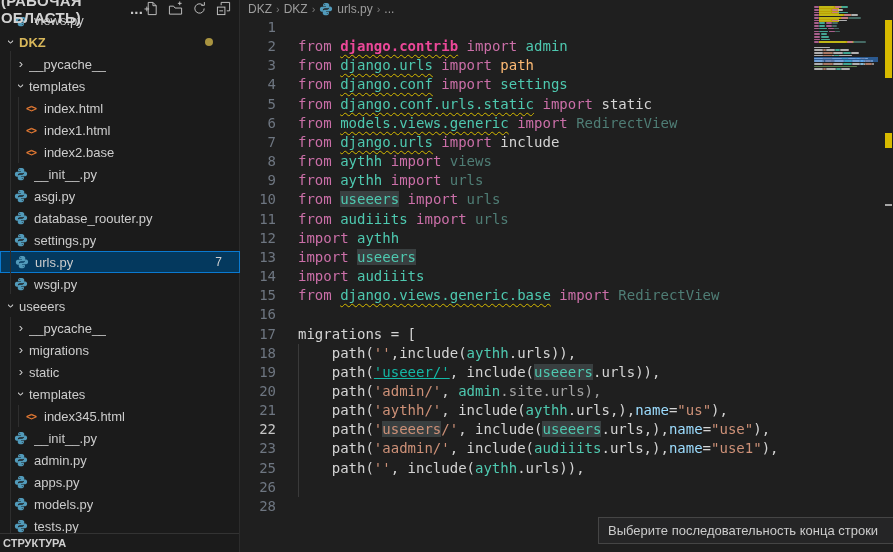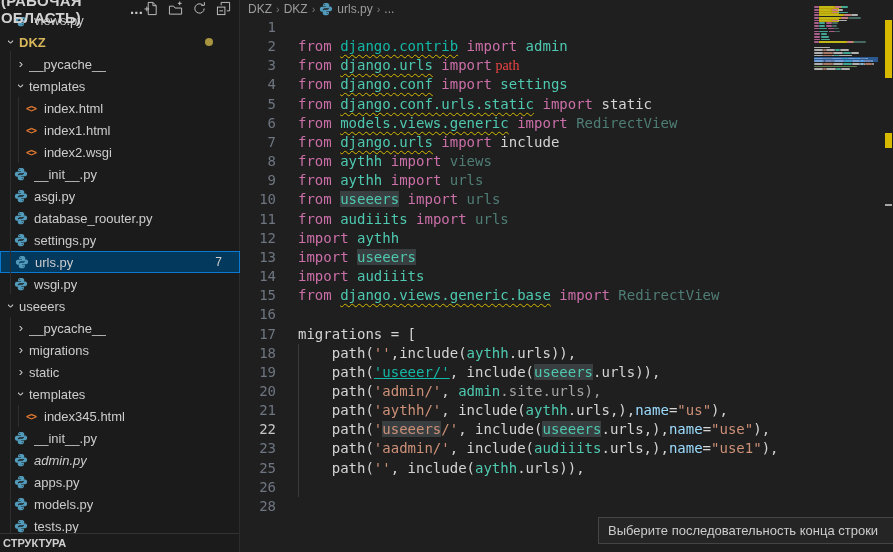--- a/index.html
+++ b/index.html
@@ -93,21 +93,21 @@
         <span class="tree-label" style="">index.html</span>
       </div>
       <div class="tree-row" style="top: 119px;">
         <span style="width:23px;flex:none"></span>
         <span class="ficon html-glyph">&lt;&gt;</span>
         <span class="tree-label" style="">index1.html</span>
       </div>
       <div class="tree-row" style="top: 141px;">
         <span style="width:23px;flex:none"></span>
         <span class="ficon html-glyph">&lt;&gt;</span>
-        <span class="tree-label" style="">index2.wsgi</span>
+        <span class="tree-label" style="">index2.base</span>
       </div>
       <div class="tree-row" style="top: 163px;">
         <span style="width:13px;flex:none"></span>
         <span class="ficon">
           <svg width="14" height="14" viewBox="0 0 16 16">
             <path fill="#519aba" d="M7.9 1C6.1 1 4.7 1.6 4.7 3v1.9H8v.5H3.2C1.8 5.4 1 6.7 1 8.2c0 1.5.8 2.8 2.2 2.8h1.3V9.4c0-1.2 1-2.2 2.2-2.2h3.1c1 0 1.9-.9 1.9-1.9V3c0-1.3-1.5-2-3.8-2zM6.6 2.2c.3 0 .6.3.6.6s-.3.6-.6.6-.6-.3-.6-.6.3-.6.6-.6z"></path>
             <path fill="#519aba" d="M8.1 15c1.8 0 3.2-.6 3.2-2v-1.9H8v-.5h4.8c1.4 0 2.2-1.3 2.2-2.8 0-1.5-.8-2.8-2.2-2.8h-1.3v1.6c0 1.2-1 2.2-2.2 2.2H6.2c-1 0-1.9.9-1.9 1.9V13c0 1.3 1.5 2 3.8 2zm1.3-1.2c-.3 0-.6-.3-.6-.6s.3-.6.6-.6.6.3.6.6-.3.6-.6.6z"></path>
           </svg>
         </span>
         <span class="tree-label" style="">__init__.py</span>
@@ -196,21 +196,21 @@
       <div class="tree-row" style="top: 427px;">
         <span style="width:13px;flex:none"></span>
         <span class="ficon">
           <svg width="14" height="14" viewBox="0 0 16 16">
             <path fill="#519aba" d="M7.9 1C6.1 1 4.7 1.6 4.7 3v1.9H8v.5H3.2C1.8 5.4 1 6.7 1 8.2c0 1.5.8 2.8 2.2 2.8h1.3V9.4c0-1.2 1-2.2 2.2-2.2h3.1c1 0 1.9-.9 1.9-1.9V3c0-1.3-1.5-2-3.8-2zM6.6 2.2c.3 0 .6.3.6.6s-.3.6-.6.6-.6-.3-.6-.6.3-.6.6-.6z"></path>
             <path fill="#519aba" d="M8.1 15c1.8 0 3.2-.6 3.2-2v-1.9H8v-.5h4.8c1.4 0 2.2-1.3 2.2-2.8 0-1.5-.8-2.8-2.2-2.8h-1.3v1.6c0 1.2-1 2.2-2.2 2.2H6.2c-1 0-1.9.9-1.9 1.9V13c0 1.3 1.5 2 3.8 2zm1.3-1.2c-.3 0-.6-.3-.6-.6s.3-.6.6-.6.6.3.6.6-.3.6-.6.6z"></path>
           </svg>
         </span>
         <span class="tree-label" style="">__init__.py</span>
       </div>
-      <div class="tree-row" style="top: 449px; font-style: italic;">
+      <div class="tree-row" style="top: 449px;">
         <span style="width:13px;flex:none"></span>
         <span class="ficon">
           <svg width="14" height="14" viewBox="0 0 16 16">
             <path fill="#519aba" d="M7.9 1C6.1 1 4.7 1.6 4.7 3v1.9H8v.5H3.2C1.8 5.4 1 6.7 1 8.2c0 1.5.8 2.8 2.2 2.8h1.3V9.4c0-1.2 1-2.2 2.2-2.2h3.1c1 0 1.9-.9 1.9-1.9V3c0-1.3-1.5-2-3.8-2zM6.6 2.2c.3 0 .6.3.6.6s-.3.6-.6.6-.6-.3-.6-.6.3-.6.6-.6z"></path>
             <path fill="#519aba" d="M8.1 15c1.8 0 3.2-.6 3.2-2v-1.9H8v-.5h4.8c1.4 0 2.2-1.3 2.2-2.8 0-1.5-.8-2.8-2.2-2.8h-1.3v1.6c0 1.2-1 2.2-2.2 2.2H6.2c-1 0-1.9.9-1.9 1.9V13c0 1.3 1.5 2 3.8 2zm1.3-1.2c-.3 0-.6-.3-.6-.6s.3-.6.6-.6.6.3.6.6-.3.6-.6.6z"></path>
           </svg>
         </span>
         <span class="tree-label" style="">admin.py</span>
       </div>
       <div class="tree-row" style="top: 471px;">
@@ -298,22 +298,22 @@
         </svg>
         <span>urls.py</span>
       </span>
       <span class="bc-sep">›</span>
       <span class="bc-item">
         <span>...</span>
       </span>
     </div>
   <div class="code" id="codeArea">
       <div class="code-line"><span class="ln">1</span><span></span></div>
-      <div class="code-line"><span class="ln">2</span><span><span style="color: rgb(203, 111, 168);">from </span><span class="sq" style="color: #14b8a6;">django.contrib</span><span style="color: rgb(212, 212, 212);"> </span><span style="color: rgb(203, 111, 168);">import</span><span style="color: rgb(78, 201, 176);"> admin</span></span></div>
-      <div class="code-line"><span class="ln">3</span><span><span style="color: rgb(203, 111, 168);">from </span><span class="sq" style="color: rgb(78, 201, 176);">django.urls</span><span style="color: rgb(212, 212, 212);"> </span><span style="color: rgb(203, 111, 168);">import</span><span style="color: #ef4444; font-family: Liberation Serif, serif;"> path</span></span></div>
+      <div class="code-line"><span class="ln">2</span><span><span style="color: rgb(203, 111, 168);">from </span><span class="sq" style="color: #ec4899; font-weight: bold;">django.contrib</span><span style="color: rgb(212, 212, 212);"> </span><span style="color: rgb(203, 111, 168);">import</span><span style="color: rgb(78, 201, 176);"> admin</span></span></div>
+      <div class="code-line"><span class="ln">3</span><span><span style="color: rgb(203, 111, 168);">from </span><span class="sq" style="color: rgb(78, 201, 176);">django.urls</span><span style="color: rgb(212, 212, 212);"> </span><span style="color: rgb(203, 111, 168);">import</span><span style="color: #fdba74;"> path</span></span></div>
       <div class="code-line"><span class="ln">4</span><span><span style="color: rgb(203, 111, 168);">from </span><span class="sq" style="color: rgb(78, 201, 176);">django.conf</span><span style="color: rgb(212, 212, 212);"> </span><span style="color: rgb(203, 111, 168);">import</span><span style="color: rgb(78, 201, 176);"> settings</span></span></div>
       <div class="code-line"><span class="ln">5</span><span><span style="color: rgb(203, 111, 168);">from </span><span class="sq" style="color: rgb(78, 201, 176);">django.conf.urls.static</span><span style="color: rgb(212, 212, 212);"> </span><span style="color: rgb(203, 111, 168);">import</span><span style="color: rgb(212, 212, 212);"> static</span></span></div>
       <div class="code-line"><span class="ln">6</span><span><span style="color: rgb(203, 111, 168);">from </span><span class="sq" style="color: rgb(78, 201, 176);">models.views.generic</span><span style="color: rgb(212, 212, 212);"> </span><span style="color: rgb(203, 111, 168);">import</span><span style="color: rgb(79, 125, 117);"> RedirectView</span></span></div>
       <div class="code-line"><span class="ln">7</span><span><span style="color: rgb(203, 111, 168);">from </span><span class="sq" style="color: rgb(78, 201, 176);">django.urls</span><span style="color: rgb(212, 212, 212);"> </span><span style="color: rgb(203, 111, 168);">import</span><span style="color: rgb(212, 212, 212);"> include</span></span></div>
       <div class="code-line"><span class="ln">8</span><span><span style="color: rgb(203, 111, 168);">from </span><span style="color: rgb(78, 201, 176);">aythh</span><span style="color: rgb(212, 212, 212);"> </span><span style="color: rgb(203, 111, 168);">import</span><span style="color: rgb(79, 125, 117);"> views</span></span></div>
       <div class="code-line"><span class="ln">9</span><span><span style="color: rgb(203, 111, 168);">from </span><span style="color: rgb(78, 201, 176);">aythh</span><span style="color: rgb(212, 212, 212);"> </span><span style="color: rgb(203, 111, 168);">import</span><span style="color: rgb(79, 125, 117);"> urls</span></span></div>
       <div class="code-line"><span class="ln">10</span><span><span style="color: rgb(203, 111, 168);">from </span><span class="hl" style="color: rgb(78, 201, 176);">useeers</span><span style="color: rgb(212, 212, 212);"> </span><span style="color: rgb(203, 111, 168);">import</span><span style="color: rgb(79, 125, 117);"> urls</span></span></div>
       <div class="code-line"><span class="ln">11</span><span><span style="color: rgb(203, 111, 168);">from </span><span style="color: rgb(78, 201, 176);">audiiits</span><span style="color: rgb(212, 212, 212);"> </span><span style="color: rgb(203, 111, 168);">import</span><span style="color: rgb(79, 125, 117);"> urls</span></span></div>
       <div class="code-line"><span class="ln">12</span><span><span style="color: rgb(203, 111, 168);">import</span><span style="color: rgb(212, 212, 212);"> </span><span style="color: rgb(78, 201, 176);">aythh</span></span></div>
       <div class="code-line"><span class="ln">13</span><span><span style="color: rgb(203, 111, 168);">import</span><span style="color: rgb(212, 212, 212);"> </span><span class="hl" style="color: rgb(78, 201, 176);">useeers</span></span></div>

